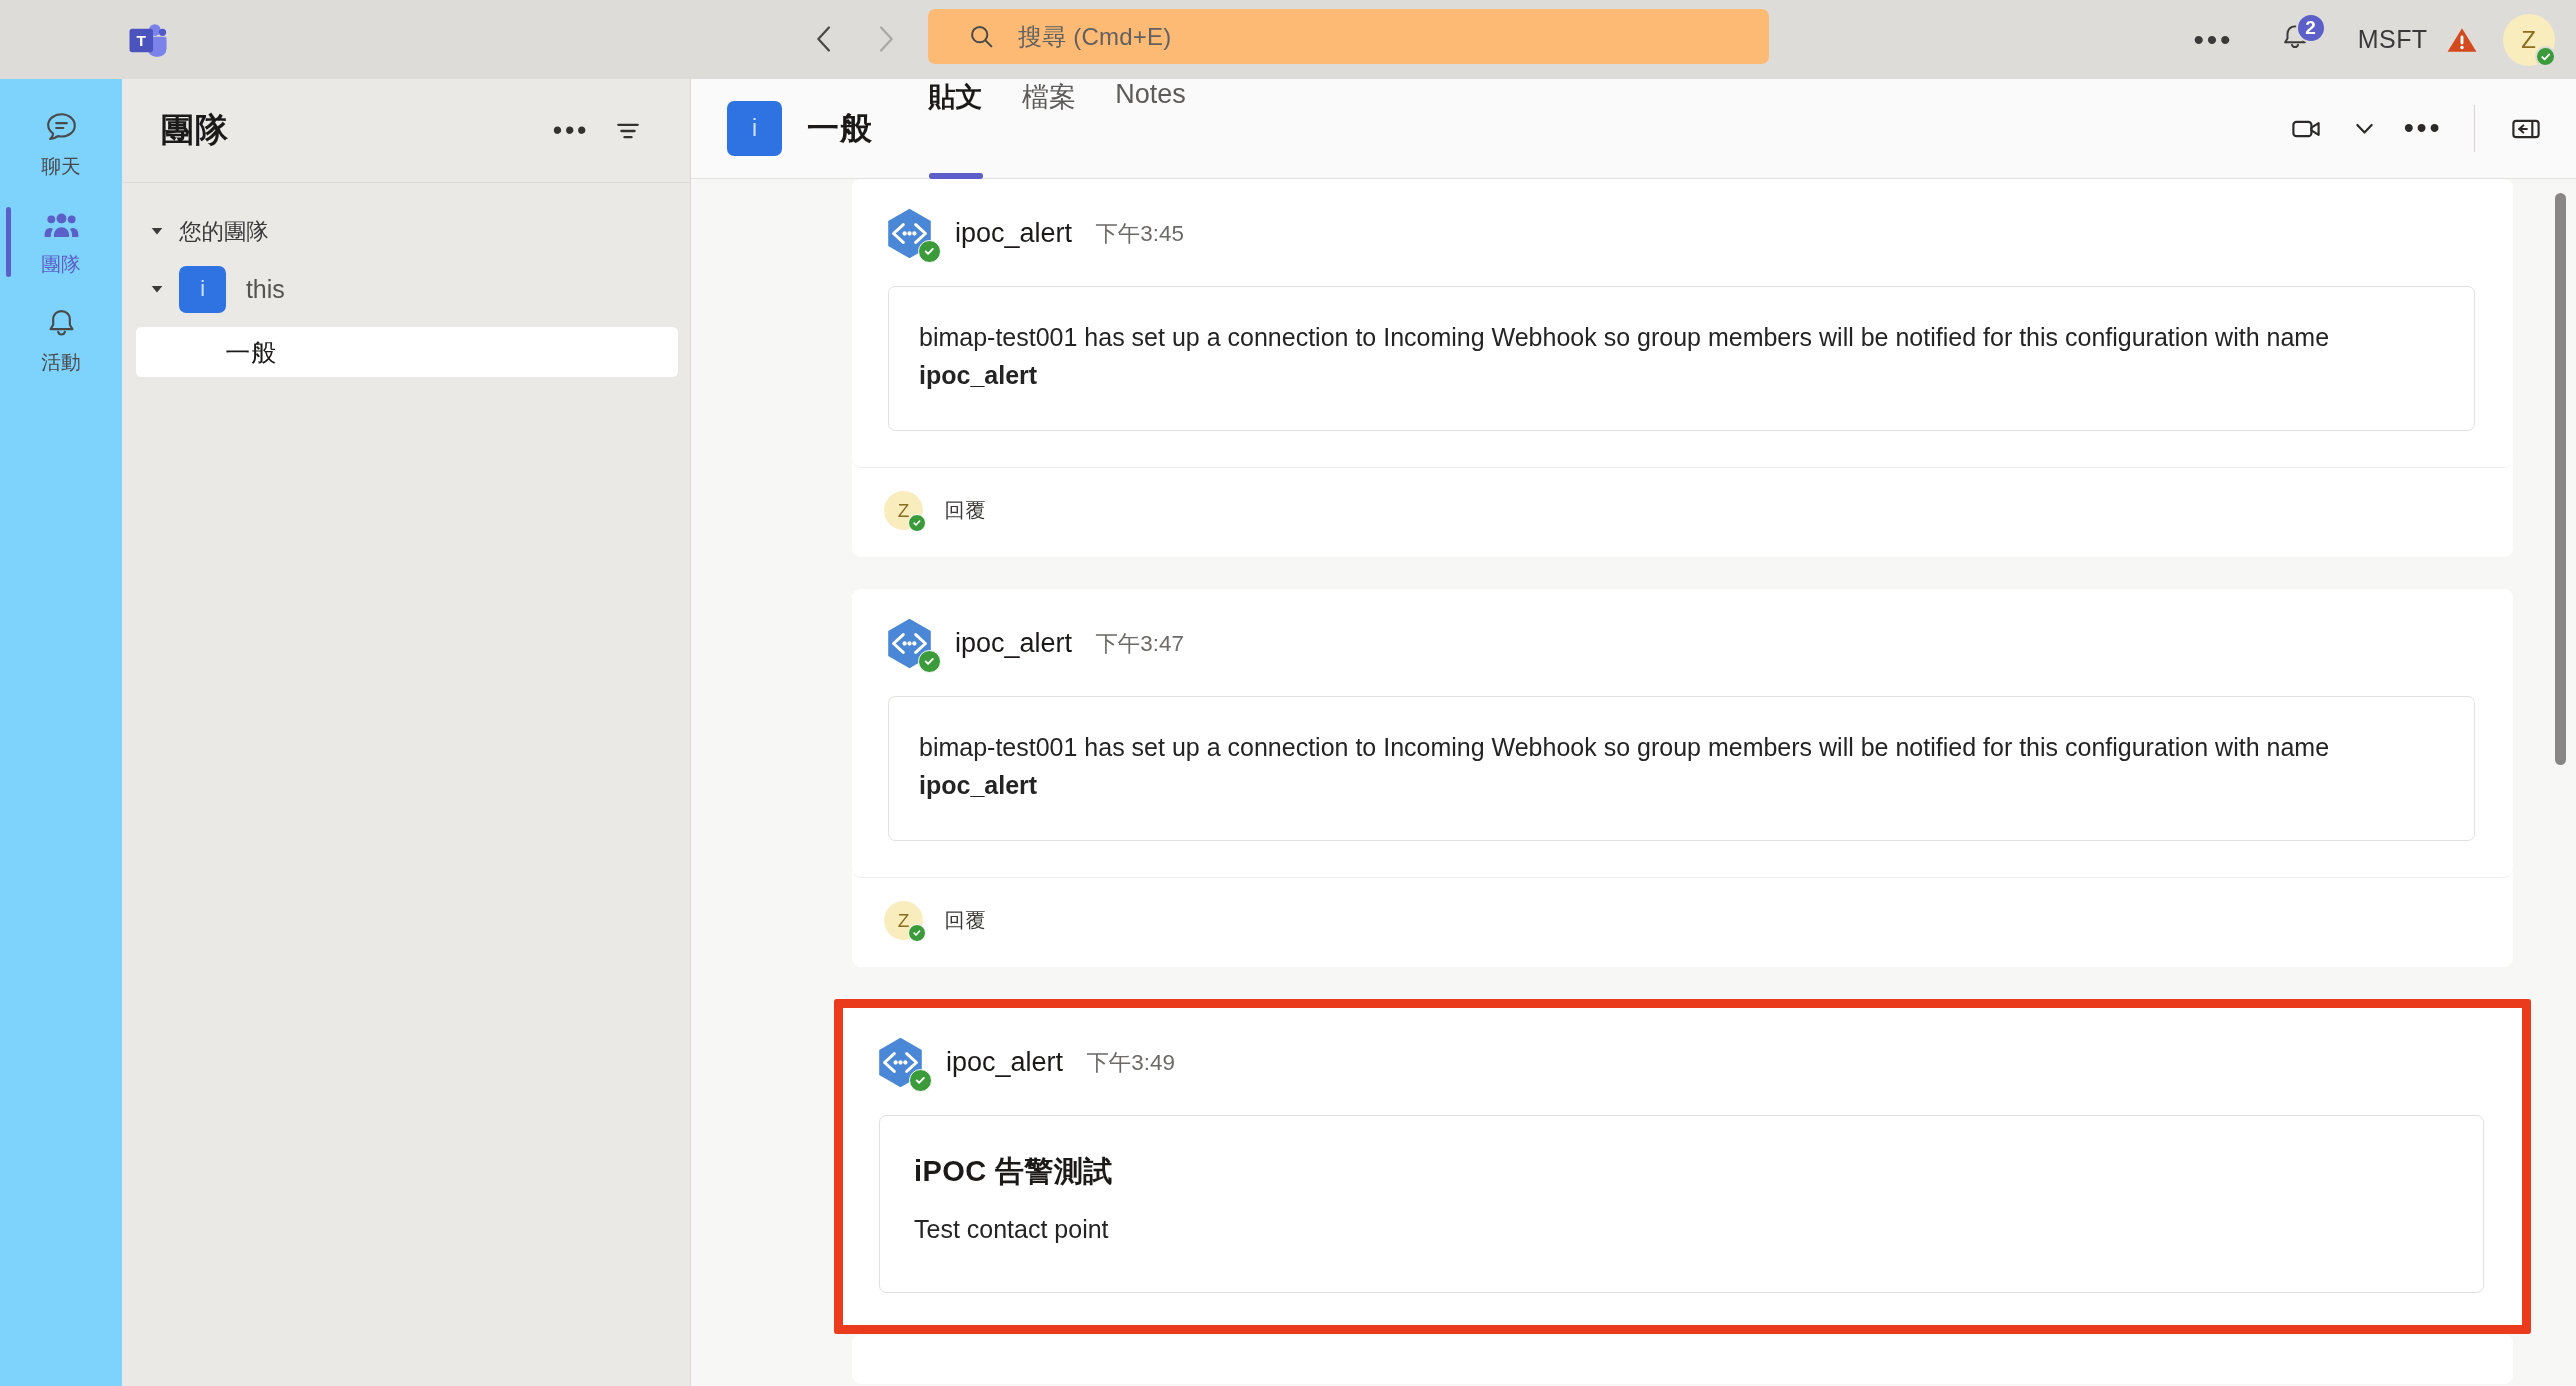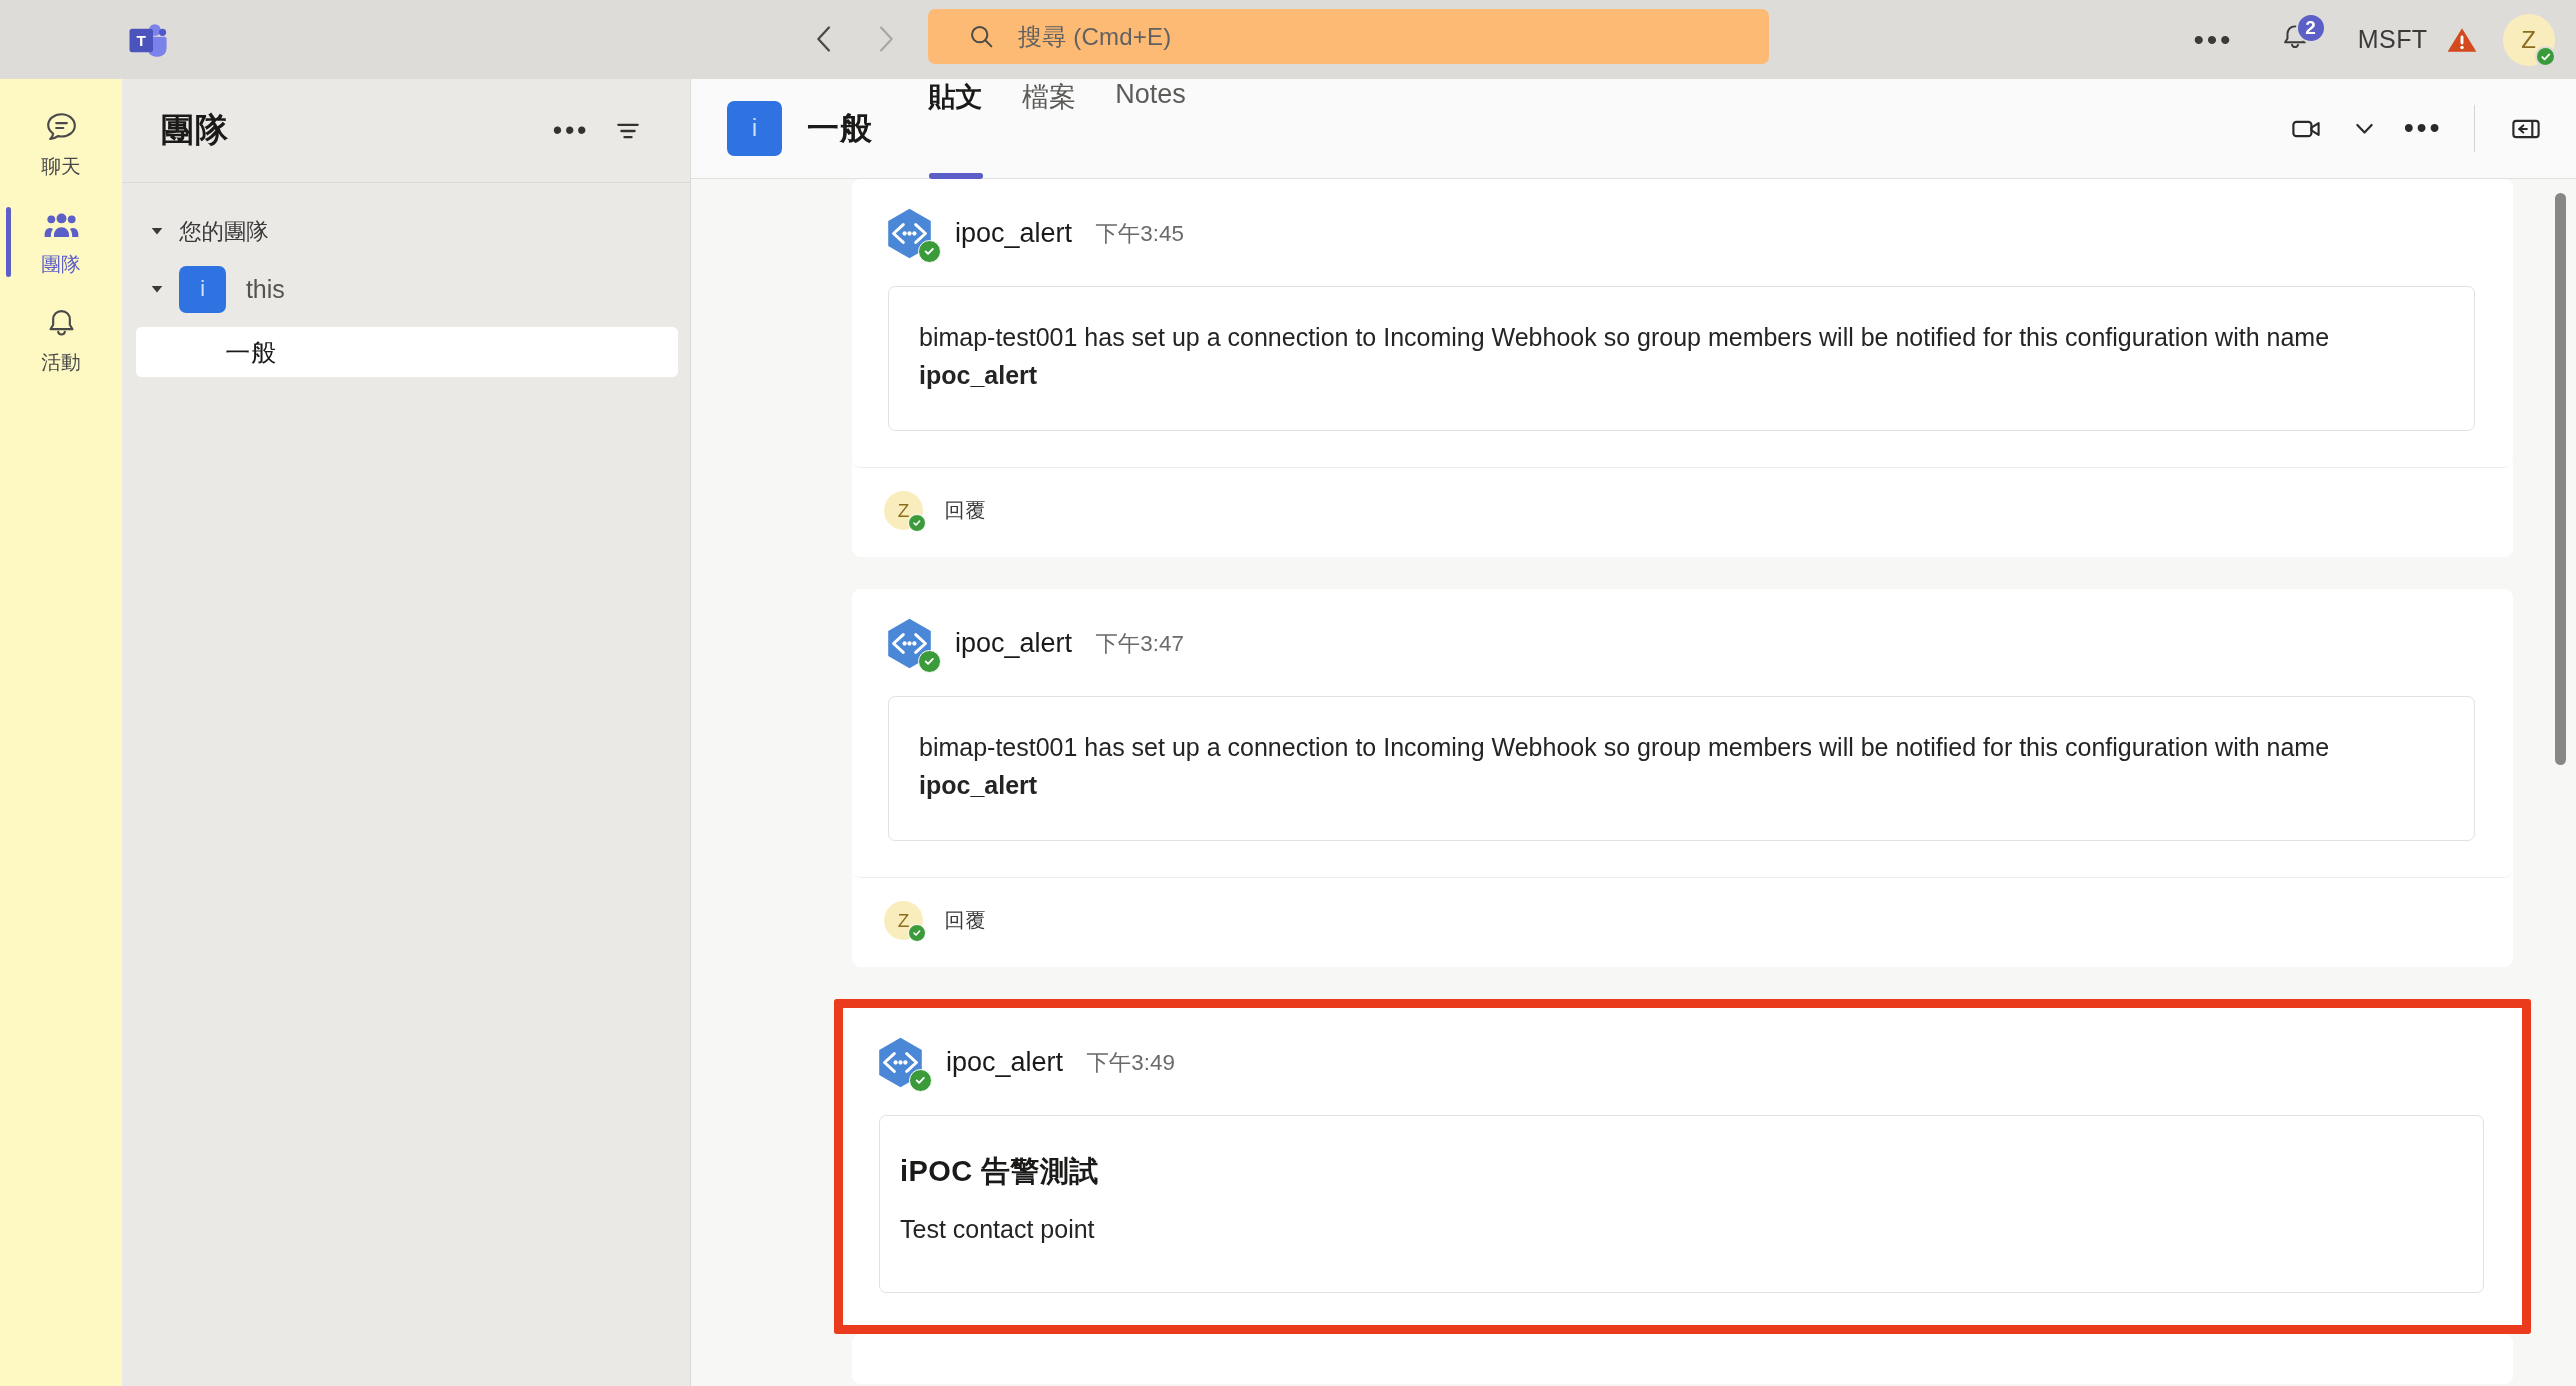--- a/index.html
+++ b/index.html
@@ -90,21 +90,21 @@
     position: absolute; right: -1.8px; bottom: -1.8px;
     width: 21.5px; height: 21.5px; border-radius: 50%;
     background: #3b9b3b; border: 2.7px solid #dedcd9;
     display: flex; align-items: center; justify-content: center;
   }
 
   
   .rail {
     position: absolute; left: 0; top: 79px;
     width: 122px; height: 1308px;
-    background: #fef9c3;
+    background: #7dd3fc;
     padding-top: 16px;
   }
   .rail-item {
     position: relative;
     width: 122px; height: 98px;
     display: flex; flex-direction: column;
     align-items: center; justify-content: center;
     gap: 5.4px; cursor: pointer;
   }
   .rail-item .rail-ico { height: 39px; display: flex; align-items: center; }
@@ -610,21 +610,21 @@
             </svg>
             <span class="bot-badge">
               <svg width="12.5" height="12.5" viewBox="0 0 14 14">
                   <polyline points="3,7.2 5.7,9.9 11,4.4" fill="none" stroke="#ffffff" stroke-width="2.1" stroke-linecap="round" stroke-linejoin="round"></polyline>
                 </svg>
             </span>
           </span>
           <span class="msg-author">ipoc_alert</span>
           <span class="msg-time">下午3:49</span>
         </div>
-        <div class="msg-body-card" style="padding:36px 36px 48px 20px;">
+        <div class="msg-body-card" style="padding:36px 36px 48px 34px;">
           <div class="card-title">iPOC 告警測試</div>
           <div class="card-sub">Test contact point</div>
         </div>
         <div style="height:32px"></div>
       </div>
     </div>
 
     <div class="msg-block" style="margin-left:161px; margin-right:63px; margin-top:0;">
       <div class="reply-row" style="border-radius:9px;">
         

